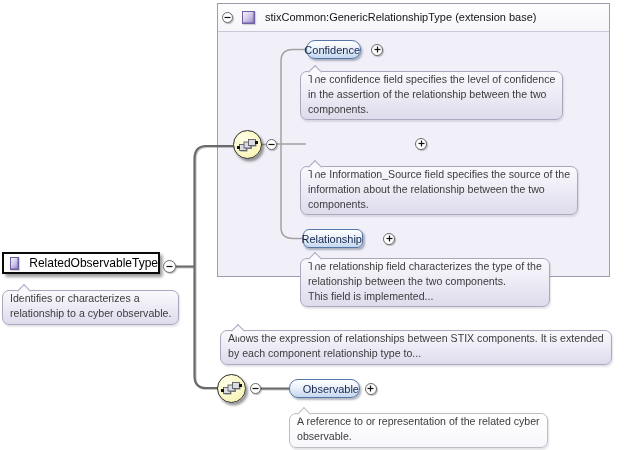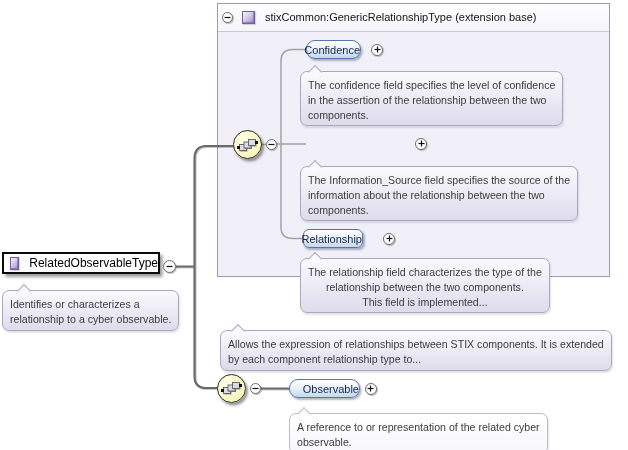--- a/index.html
+++ b/index.html
@@ -36,21 +36,21 @@
         cursor:pointer;}
   .toggle svg{display:block;}
 
   .seqcircle{position:absolute;width:29px;height:29px;box-sizing:border-box;border-radius:50%;
         background:radial-gradient(circle at 35% 30%,#ffffe6 0%,#faf6c0 65%,#eee7a6 100%);
         border:1.6px solid #2b2b2b;box-shadow:2px 2.5px 2.5px rgba(0,0,0,.4);
         display:flex;align-items:center;justify-content:center;}
 
   .tip{position:absolute;box-sizing:border-box;border:1px solid #aaa8bd;border-radius:7px;
         background:linear-gradient(180deg,#faf9fd 0%,#ebe9f4 55%,#dedbec 100%);
-        color:#3c3c3c;font-size:10.6px;line-height:14.8px;padding:6px 7px 3px;
+        color:#3c3c3c;font-size:10.6px;line-height:14.8px;padding:0 7px 3px;
         white-space:pre;width:max-content;box-shadow:1px 1.5px 1.5px rgba(80,80,110,.15);}
   .tip::before{content:"";position:absolute;top:-5px;left:var(--tx,10px);width:9px;height:9px;
         background:#faf9fd;border-left:1px solid #aaa8bd;border-top:1px solid #aaa8bd;
         transform:rotate(45deg);}
   .tip.white{background:linear-gradient(180deg,#ffffff 0%,#f7f6fa 100%);border-color:#bdbdc6;}
   .tip.white::before{background:#ffffff;border-color:#bdbdc6;}
 </style>
 </head>
 <body>
 
@@ -129,21 +129,21 @@
 
   <div class="pill" style="left:303px;top:229px;width:60px;border-radius:6px;">
     <span>Relationship</span>
   </div>
   <div class="toggle" style="left:383px;top:232.5px;width:12px;height:12px;">
     <svg width="7" height="7" viewBox="0 0 7 7">
       <line x1="0.5" y1="3.5" x2="6.5" y2="3.5" stroke="#111" stroke-width="1.2"></line>
       <line x1="3.5" y1="0.5" x2="3.5" y2="6.5" stroke="#111" stroke-width="1.2"></line>
     </svg>
   </div>
-  <div class="tip" style="left:300px;top:258px;text-align:center;--tx:9px;">The relationship field characterizes the type of the
+  <div class="tip" style="left:300px;top:258px;--tx:9px;">The relationship field characterizes the type of the
 relationship between the two components.
 This field is implemented...</div>
 
   <div class="tip" style="left:220px;top:330px;--tx:12px;">Allows the expression of relationships between STIX components. It is extended
 by each component relationship type to...</div>
 
   <div class="seqcircle" style="left:216.5px;top:373.5px;">
     <svg width="21" height="16" viewBox="0 0 21 16">
       <line x1="1" y1="10.5" x2="20" y2="5.5" stroke="#222" stroke-width="1"></line>
       <rect x="3.5" y="8.5" width="7" height="6" fill="#8a8a92"></rect>

